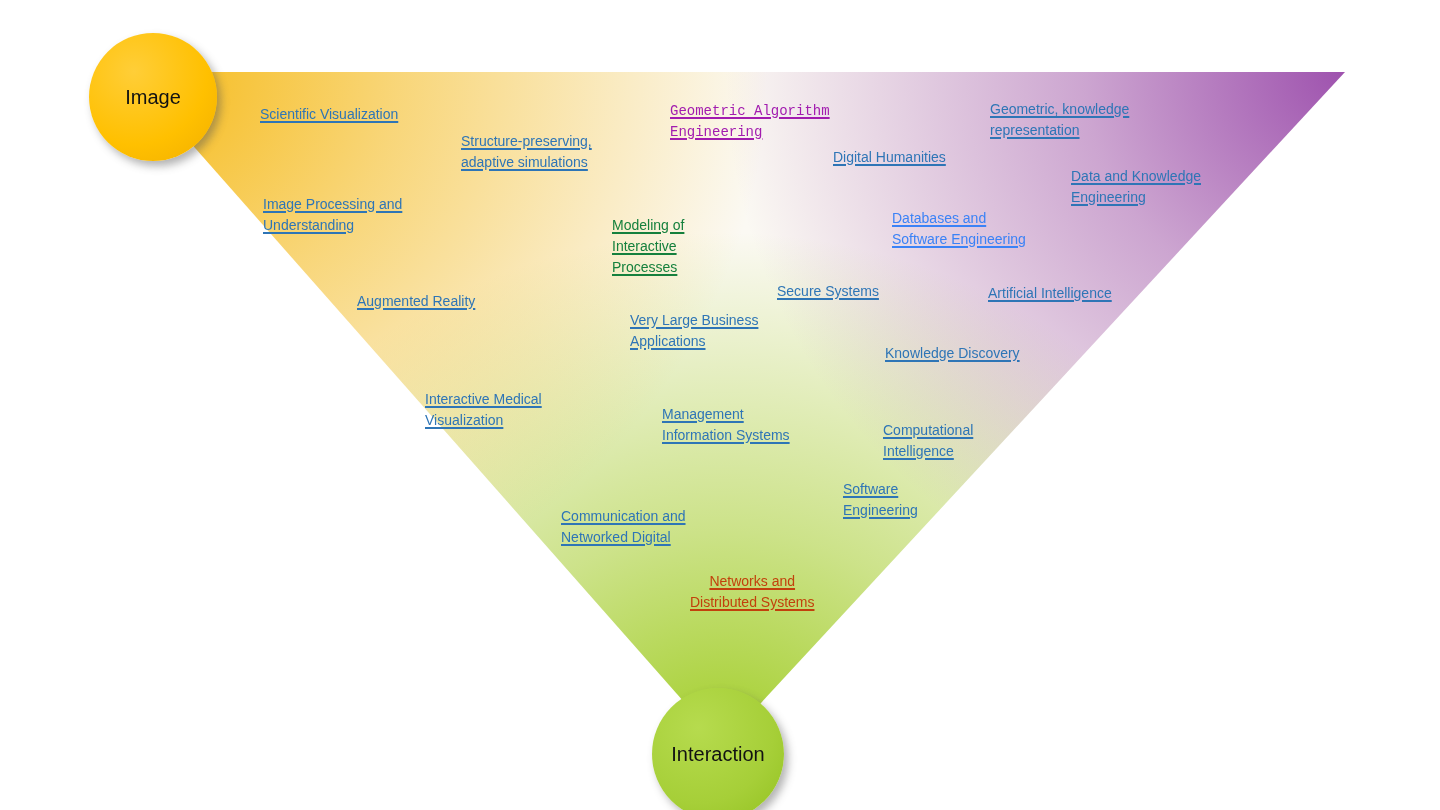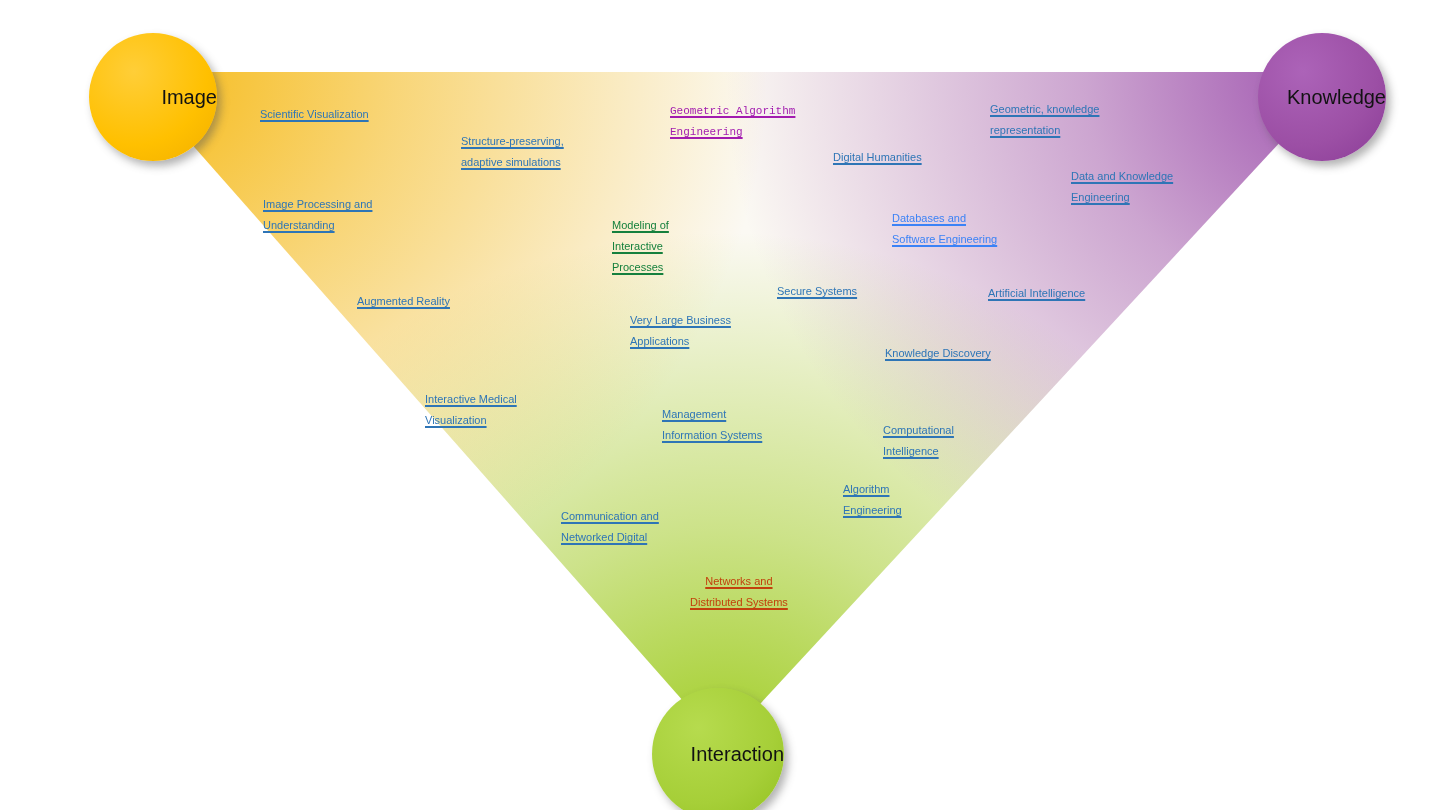--- a/index.html
+++ b/index.html
@@ -26,35 +26,35 @@
         rgba(246,185,20,1) 0%, rgba(246,185,20,0.55) 42%, rgba(246,185,20,0) 100%),
       radial-gradient(ellipse 620px 580px at 1345px 72px,
         rgba(158,82,174,1) 0%, rgba(158,82,174,0.50) 42%, rgba(158,82,174,0) 100%),
       radial-gradient(ellipse 580px 540px at 722px 772px,
         rgba(158,204,32,1) 0%, rgba(158,204,32,0.50) 45%, rgba(158,204,32,0) 100%),
       #FBF9F3;
   }
   
   .topic {
     position: absolute;
-    font-size: 11px;
+    font-size: 14px;
     line-height: 21px;
     white-space: pre-line;
     text-decoration: underline;
     text-decoration-thickness: 1.5px;
     text-underline-offset: 2px;
     cursor: pointer;
   }
   
   .vertex {
     position: absolute;
     border-radius: 50%;
     display: flex;
     align-items: center;
-    justify-content: flex-end;
+    justify-content: center;
     box-shadow: 4px 5px 8px rgba(85,85,85,0.45);
   }
   .vertex span {
     font-size: 20px;
     color: #121212;
   }
   .v-image {
     left: 89px; top: 33px; width: 128px; height: 128px;
     background: radial-gradient(circle at 35% 30%, #FFCE38 0%, #FFC000 60%, #F1AE00 100%);
   }
@@ -97,33 +97,30 @@
       <div class="topic" style="left: 988px; top: 283px; color: rgb(46, 117, 182);">Artificial Intelligence</div>
       <div class="topic" style="left: 630px; top: 310px; color: rgb(46, 117, 182);">Very Large Business
 Applications</div>
       <div class="topic" style="left: 885px; top: 343px; color: rgb(46, 117, 182);">Knowledge Discovery</div>
       <div class="topic" style="left: 425px; top: 389px; color: rgb(46, 117, 182);">Interactive Medical
 Visualization</div>
       <div class="topic" style="left: 662px; top: 404px; color: rgb(46, 117, 182);">Management
 Information Systems</div>
       <div class="topic" style="left: 883px; top: 386px; color: rgb(46, 117, 182); margin-top: 34px;">Computational
 Intelligence</div>
-      <div class="topic" style="left: 843px; top: 479px; color: rgb(46, 117, 182);">Algorithm
+      <div class="topic" style="left: 843px; top: 479px; color: rgb(46, 117, 182);">Software
 Engineering</div>
       <div class="topic" style="left: 561px; top: 506px; color: rgb(46, 117, 182);">Communication and
 Networked Digital</div>
       <div class="topic" style="left: 690px; top: 571px; color: #c2410c; text-align: center;">Networks and
 Distributed Systems</div>
     </div>
 
   <div class="vertex v-image">
     <span>Image</span>
   </div>
 
-  <div class="vertex v-knowledge">
-    <span>Knowledge</span>
-  </div>
 
   <div class="vertex v-interaction">
     <span>Interaction</span>
   </div>
 
 </div>
 
 </body></html>

